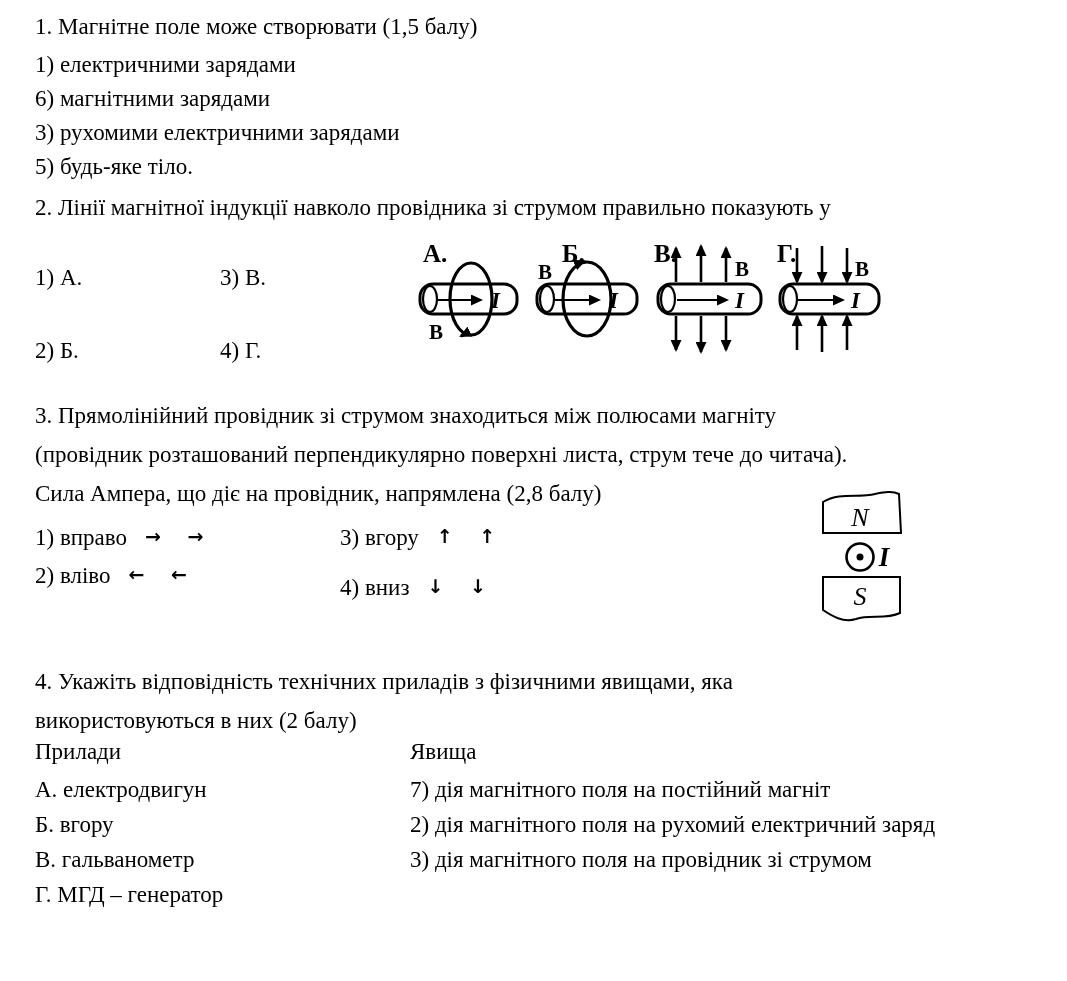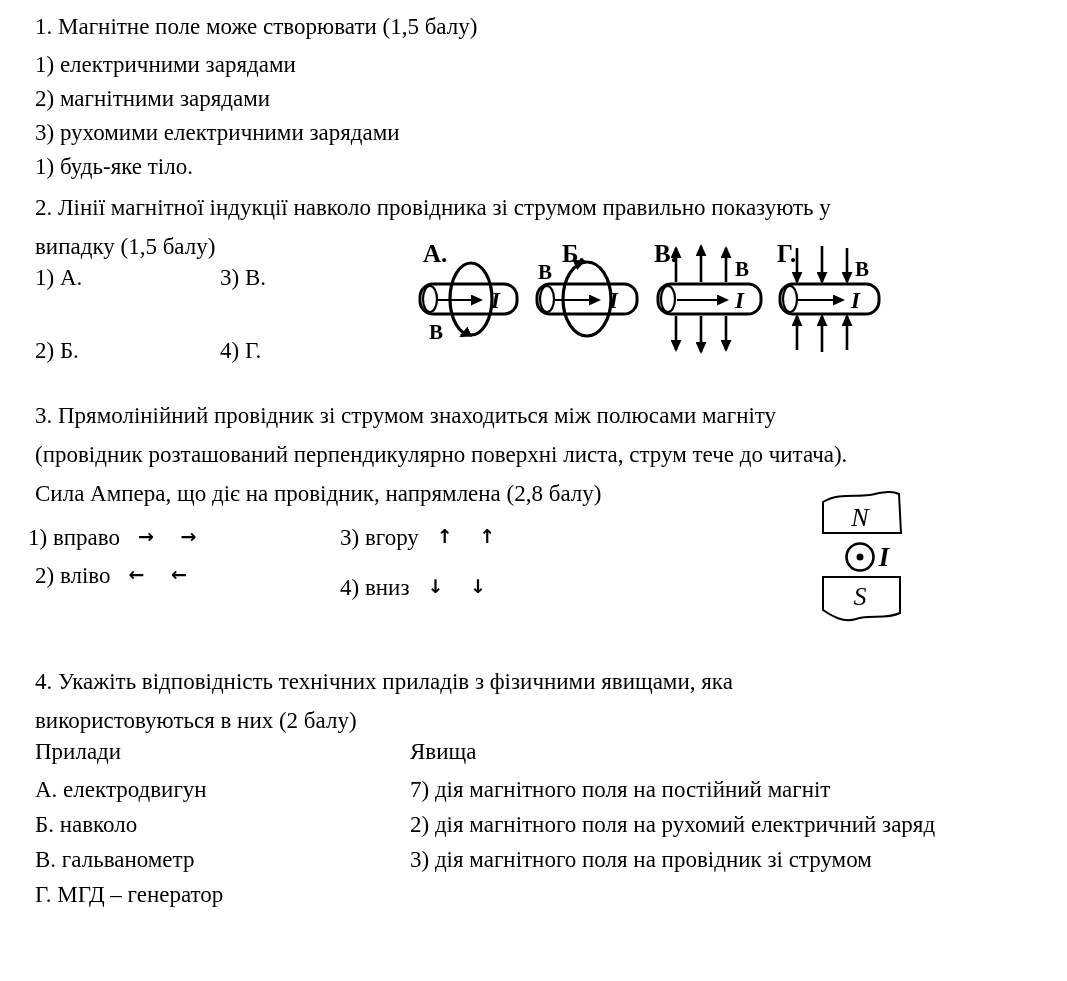--- a/index.html
+++ b/index.html
@@ -32,28 +32,27 @@
   .pole{fill:none;stroke:#000000;stroke-width:2}
   .polelab{font:italic 26px "Liberation Serif",serif;fill:#000000;text-anchor:middle}
 </style>
 </head>
 <body>
 
 <div class="abs bold lh34" style="left:35px;top:10px">1. Магнітне поле може створювати (1,5 балу)</div>
 
 <div class="abs lh34" style="left:35px;top:48px">
   <div>1) електричними зарядами</div>
-  <div>2) магнітними зарядами</div>
+  <div>6) магнітними зарядами</div>
   <div>3) рухомими електричними зарядами</div>
-  <div>1) будь-яке тіло.</div>
+  <div>5) будь-яке тіло.</div>
 </div>
 
 <div class="abs bold lh39" style="left:35px;top:188px;width:1000px">
   <div>2. Лінії магнітної індукції навколо провідника зі струмом правильно показують у</div>
-  <div>випадку (1,5 балу)</div>
 </div>
 
 <div class="abs lh34" style="left:35px;top:261px">1) А.</div>
 <div class="abs lh34" style="left:220px;top:261px">3) В.</div>
 <div class="abs lh34" style="left:35px;top:334px">2) Б.</div>
 <div class="abs lh34" style="left:220px;top:334px">4) Г.</div>
 
 <svg class="abs" style="left:405px;top:236px" width="545" height="122" viewBox="0 0 545 122">
   <defs>
     <marker id="arr" markerUnits="userSpaceOnUse" markerWidth="13" markerHeight="11" refX="10" refY="5.5" orient="auto">
@@ -113,21 +112,21 @@
     <text x="450" y="40" class="blab">В</text>
   </g>
 </svg>
 
 <div class="abs bold lh39" style="left:35px;top:396px;width:1010px">
   <div>3. Прямолінійний провідник зі струмом знаходиться між полюсами магніту</div>
   <div>(провідник розташований перпендикулярно поверхні листа, струм тече до читача).</div>
   <div>Сила Ампера, що діє на провідник, напрямлена (2,8 балу)</div>
 </div>
 
-<div class="abs lh34 opt-row" style="left:28px;top:521px">
+<div class="abs lh34 opt-row" style="left:35px;top:521px">
   <span>1) вправо</span><span class="arrows">→ →</span>
 </div>
 <div class="abs lh34 opt-row" style="left:35px;top:559px">
   <span>2) вліво</span><span class="arrows">← ←</span>
 </div>
 <div class="abs lh34 opt-row" style="left:340px;top:521px">
   <span>3) вгору</span><span class="arrows">↑ ↑</span>
 </div>
 <div class="abs lh34 opt-row" style="left:340px;top:571px">
   <span>4) вниз</span><span class="arrows">↓ ↓</span>
@@ -148,21 +147,21 @@
   <div>використовуються в них (2 балу)</div>
 </div>
 
 <div class="abs bold lh34" style="left:35px;top:735px">Прилади</div>
 <div class="abs bold lh34" style="left:410px;top:735px">Явища</div>
 
 <div class="abs q4-grid" style="left:35px;top:772px">
   <div>А. електродвигун</div>
   <div>7) дія магнітного поля на постійний магніт</div>
 
-  <div>Б. навколо</div>
+  <div>Б. вгору</div>
   <div class="just">2) дія магнітного поля на рухомий електричний заряд</div>
 
   <div>В. гальванометр</div>
   <div>3) дія магнітного поля на провідник зі струмом</div>
 
   <div>Г. МГД – генератор</div>
   <div></div>
 </div>
 
 </body></html>

